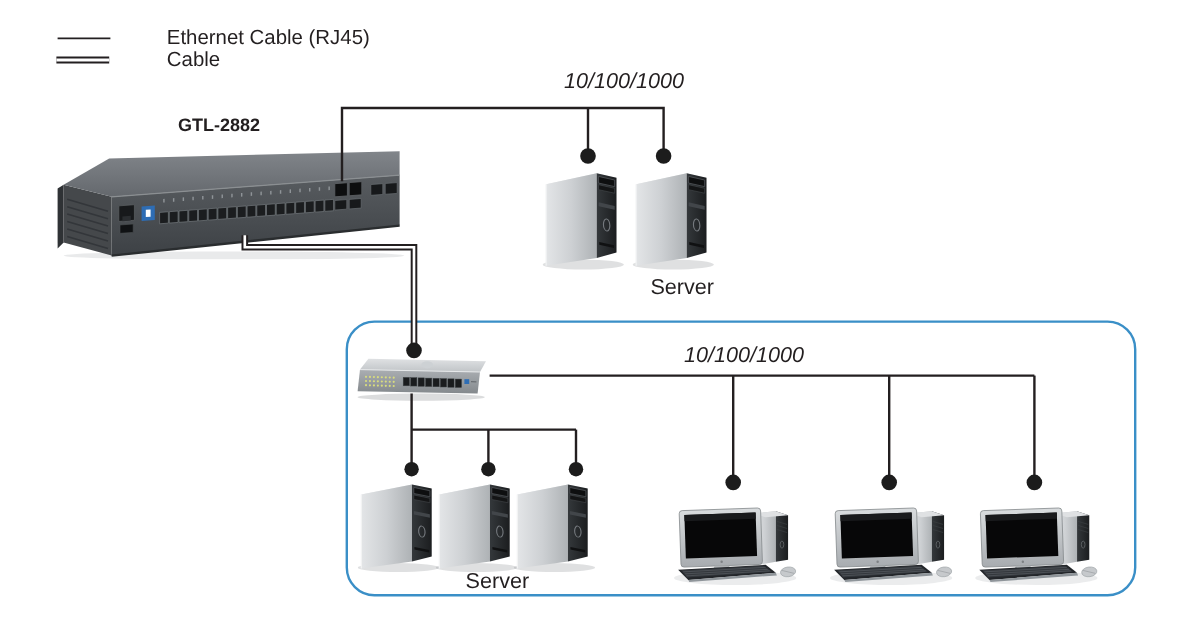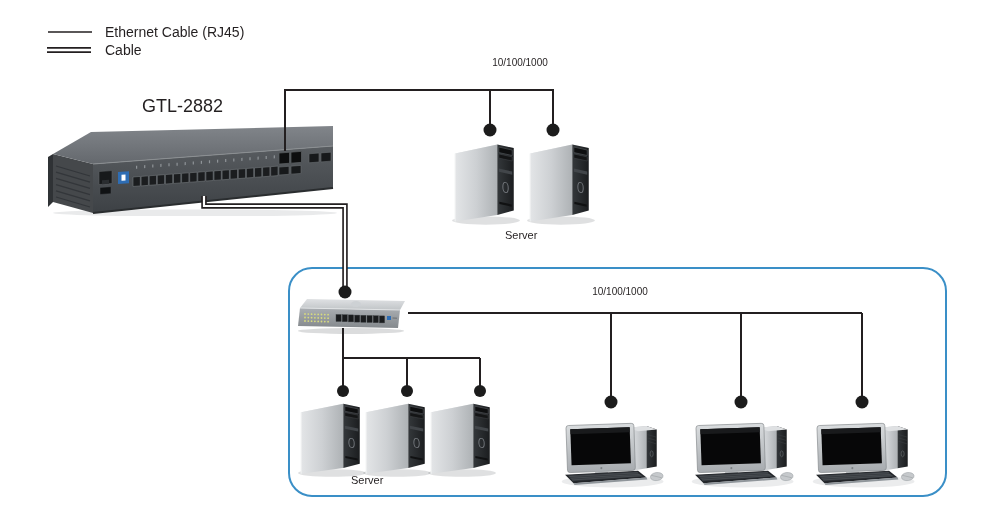--- a/index.html
+++ b/index.html
@@ -2,24 +2,24 @@
 <html><head>
 <meta charset="utf-8">
 <style>
   html,body{margin:0;padding:0;background:#ffffff;}
   .stage{
     position:relative;width:1000px;height:525px;background:#ffffff;
     font-family:"Liberation Sans","DejaVu Sans",sans-serif;color:#231f20;overflow:hidden;
   }
   .abs{position:absolute;}
   .label{color:#231f20;white-space:nowrap;}
-  .legend-label{font-size:14px;line-height:14px;}
-  .title-label{font-size:18px;font-weight:normal;}
-  .speed-label{font-size:10px;text-align:center;}
-  .server-label{font-size:11px;text-align:left;}
+  .legend-label{font-size:17px;line-height:14px;margin-left:34px;}
+  .title-label{font-size:15px;font-weight:bold;}
+  .speed-label{font-size:18px;text-align:center;font-style:italic;}
+  .server-label{font-size:18px;text-align:right;}
   .group-box{
     left:288px;top:267px;width:659px;height:230px;
     border:2px solid #3a8fc7;border-radius:24px;box-sizing:border-box;z-index:1;
   }
   .device{z-index:2;}
   .overlay{left:0;top:0;z-index:3;pointer-events:none;}
   .txt{z-index:4;}
 </style>
 </head>
 <body>

